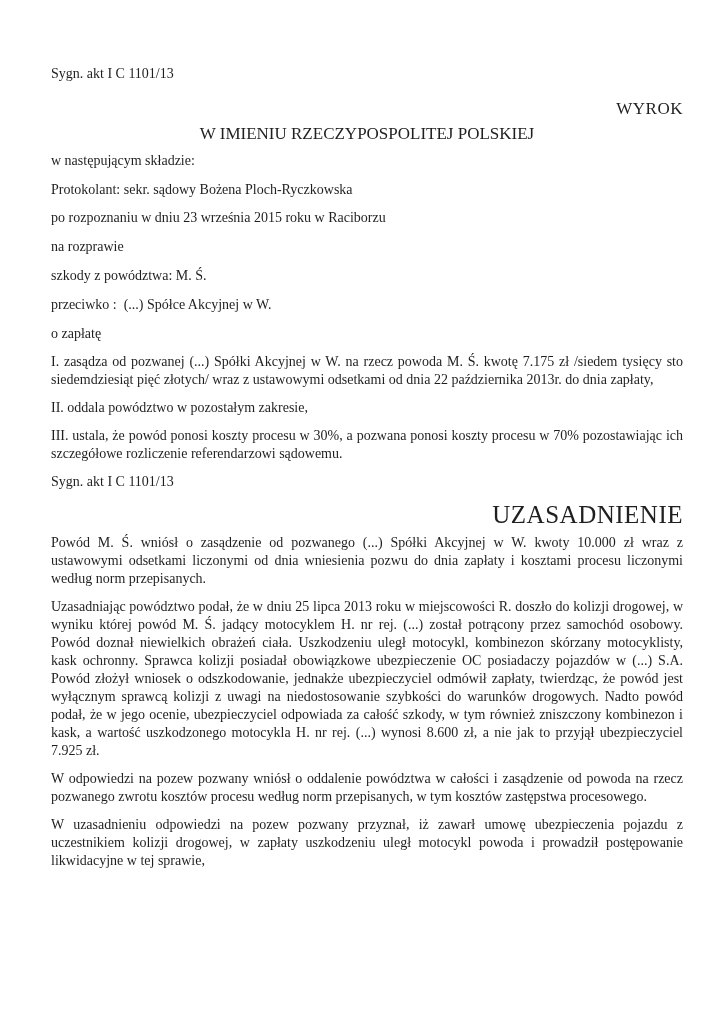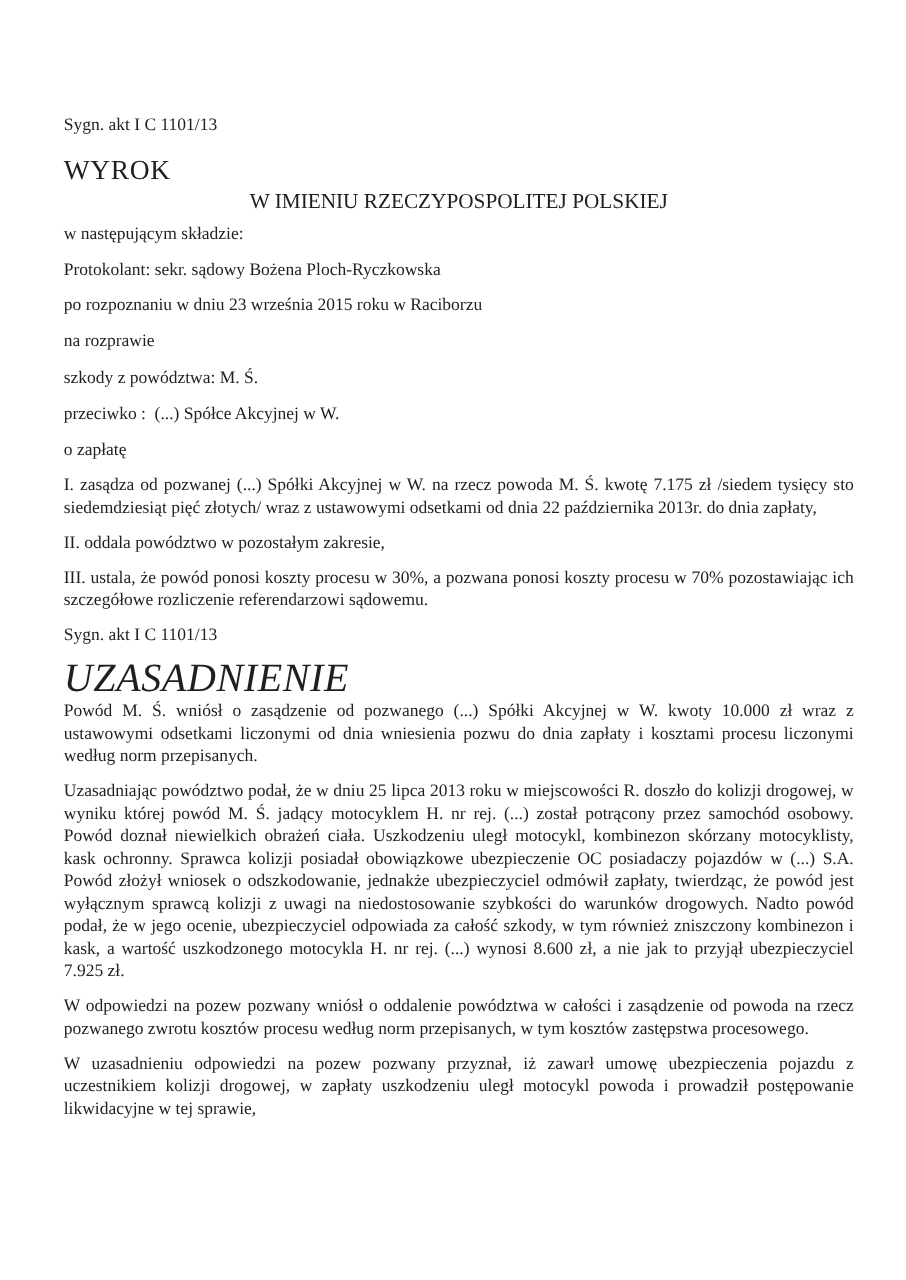--- a/index.html
+++ b/index.html
@@ -3,57 +3,56 @@
 <meta charset="utf-8">
 <style>
   * { margin: 0; padding: 0; box-sizing: border-box; }
   html, body { background: #ffffff; }
   .page {
     position: relative;
     width: 725px;
     height: 1024px;
     background: #ffffff;
     color: #1f1f1f;
-    padding: 92px 42px 0 51px;
+    padding: 65px 42px 0 51px;
     font-family: "Liberation Serif", "DejaVu Serif", serif;
     font-size: 14px;
     line-height: 18px;
     overflow: hidden;
   }
   .line {
     margin: 0 0 10.8px 0;
     white-space: pre-wrap;
   }
   .para {
     margin: 0 0 10px 0;
     text-align: justify;
   }
   .title {
-    font-size: 22px;
+    font-size: 17px;
     line-height: 30px;
     font-weight: normal;
-    text-align: left;
+    text-align: right;
     letter-spacing: 0.5px;
     margin: 0;
   }
   .subtitle {
     font-size: 17px;
     line-height: 20px;
     font-weight: normal;
     text-align: center;
     margin: 0 0 8px 0;
   }
   .heading {
-    font-size: 32px;
+    font-size: 25px;
     line-height: 38px;
     font-weight: normal;
-    text-align: left;
+    text-align: right;
     letter-spacing: 0.5px;
     margin: 0;
-    font-style: italic;
   }
   .mb-small { margin-bottom: 5px; }
 </style>
 </head>
 <body>
 
 <div class="page">
 
   <p class="line">Sygn. akt I C 1101/13</p>
 

